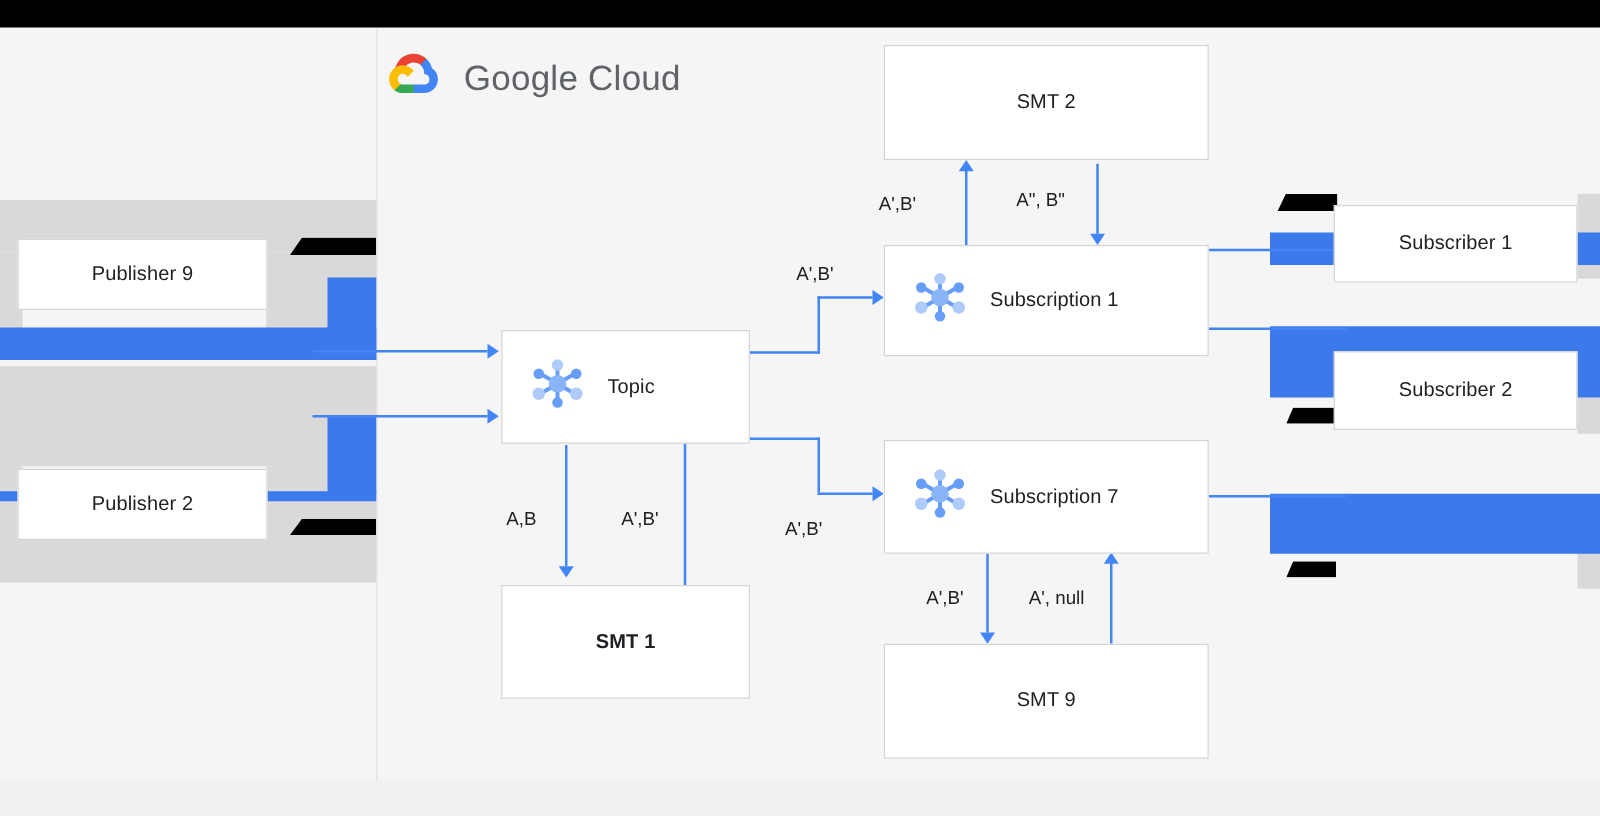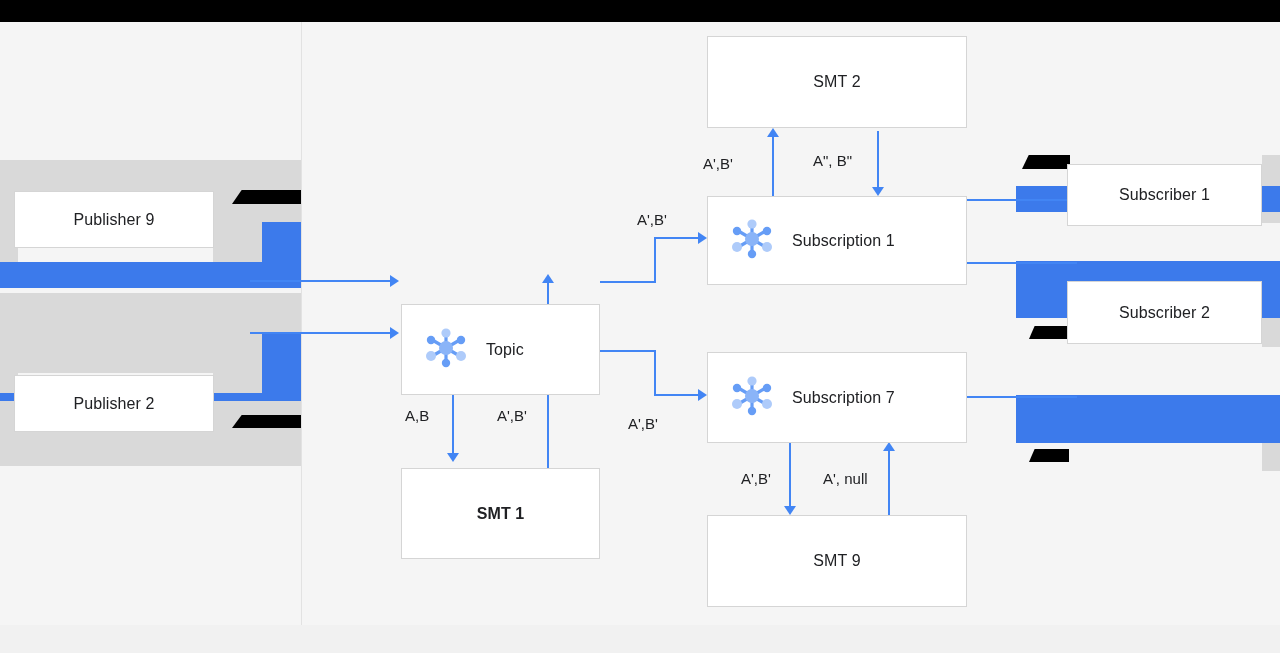--- a/index.html
+++ b/index.html
@@ -149,21 +149,21 @@
   <div class="elabel" style="left:823px; top:470px;">A', null</div>
 
   <div class="node" style="left:14px; top:191px; width:200px; height:57px;">
     <span class="label">Publisher 9</span>
   </div>
 
   <div class="node" style="left:14px; top:375px; width:200px; height:57px;">
     <span class="label">Publisher 2</span>
   </div>
 
-  <div class="node with-icon" style="left:401px; top:264px; width:199px; height:91px;margin-top:40px;">
+  <div class="node with-icon" style="left:401px; top:264px; width:199px; height:91px;">
     <span class="ico">
       <svg width="52" height="52" viewBox="0 0 52 52">
         <g stroke="#669df6" stroke-width="3.2">
           <line x1="26" y1="26" x2="26" y2="14"></line>
           <line x1="26" y1="26" x2="26" y2="38"></line>
           <line x1="26" y1="26" x2="14" y2="19"></line>
           <line x1="26" y1="26" x2="38" y2="19"></line>
           <line x1="26" y1="26" x2="14" y2="33"></line>
           <line x1="26" y1="26" x2="38" y2="33"></line>
         </g>
@@ -239,15 +239,26 @@
 
   <div class="node" style="left:1067px; top:164px; width:195px; height:62px;">
     <span class="label">Subscriber 1</span>
   </div>
 
   <div class="node" style="left:1067px; top:281px; width:195px; height:63px;">
     <span class="label">Subscriber 2</span>
   </div>
 
 
+  <div class="gc-logo">
+    <span>
+      <svg width="48" height="44" viewBox="0 0 48 44">
+        <path d="M28.2 13.6 L31.6 10.2 L31.9 8.8 C25.7 3.2 15.8 3.8 10.3 10.3 C8.8 12.1 7.7 14.4 7.1 16.6 L8.3 16.4 L15.1 15.3 L15.6 14.8 C18.6 11.5 23.7 11.0 27.2 13.8 Z" fill="#ea4335"></path>
+        <path d="M36.6 16.5 C35.8 13.6 34.2 11.0 32.0 9.0 L27.2 13.8 C29.2 15.4 30.3 17.8 30.3 20.3 L30.3 21.2 C32.6 21.2 34.5 23.1 34.5 25.5 C34.5 27.8 32.6 29.6 30.3 29.6 L21.8 29.6 L21.0 30.5 L21.0 35.6 L21.8 36.4 L30.3 36.4 C36.4 36.4 41.3 31.4 41.3 25.3 C41.3 21.6 39.5 18.3 36.6 16.5 Z" fill="#4285f4"></path>
+        <path d="M13.3 36.4 L21.8 36.4 L21.8 29.6 L13.3 29.6 C12.7 29.6 12.1 29.5 11.6 29.2 L10.4 29.6 L6.9 33.0 L6.6 34.1 C8.5 35.6 10.8 36.4 13.3 36.4 Z" fill="#34a853"></path>
+        <path d="M13.3 14.2 C7.2 14.2 2.3 19.2 2.3 25.3 C2.3 28.8 3.9 32.1 6.6 34.1 L11.6 29.2 C9.5 28.2 8.5 25.7 9.4 23.6 C10.3 21.4 12.8 20.4 14.9 21.4 C15.9 21.8 16.6 22.6 17.1 23.6 L22.0 18.6 C19.9 15.9 16.7 14.2 13.3 14.2 Z" fill="#fbbc04"></path>
+      </svg>
+    </span>
+    <span class="gc-text">Google Cloud</span>
+  </div>
 
   <div class="bottomstrip"></div>
 </div>
 
 </body></html>

